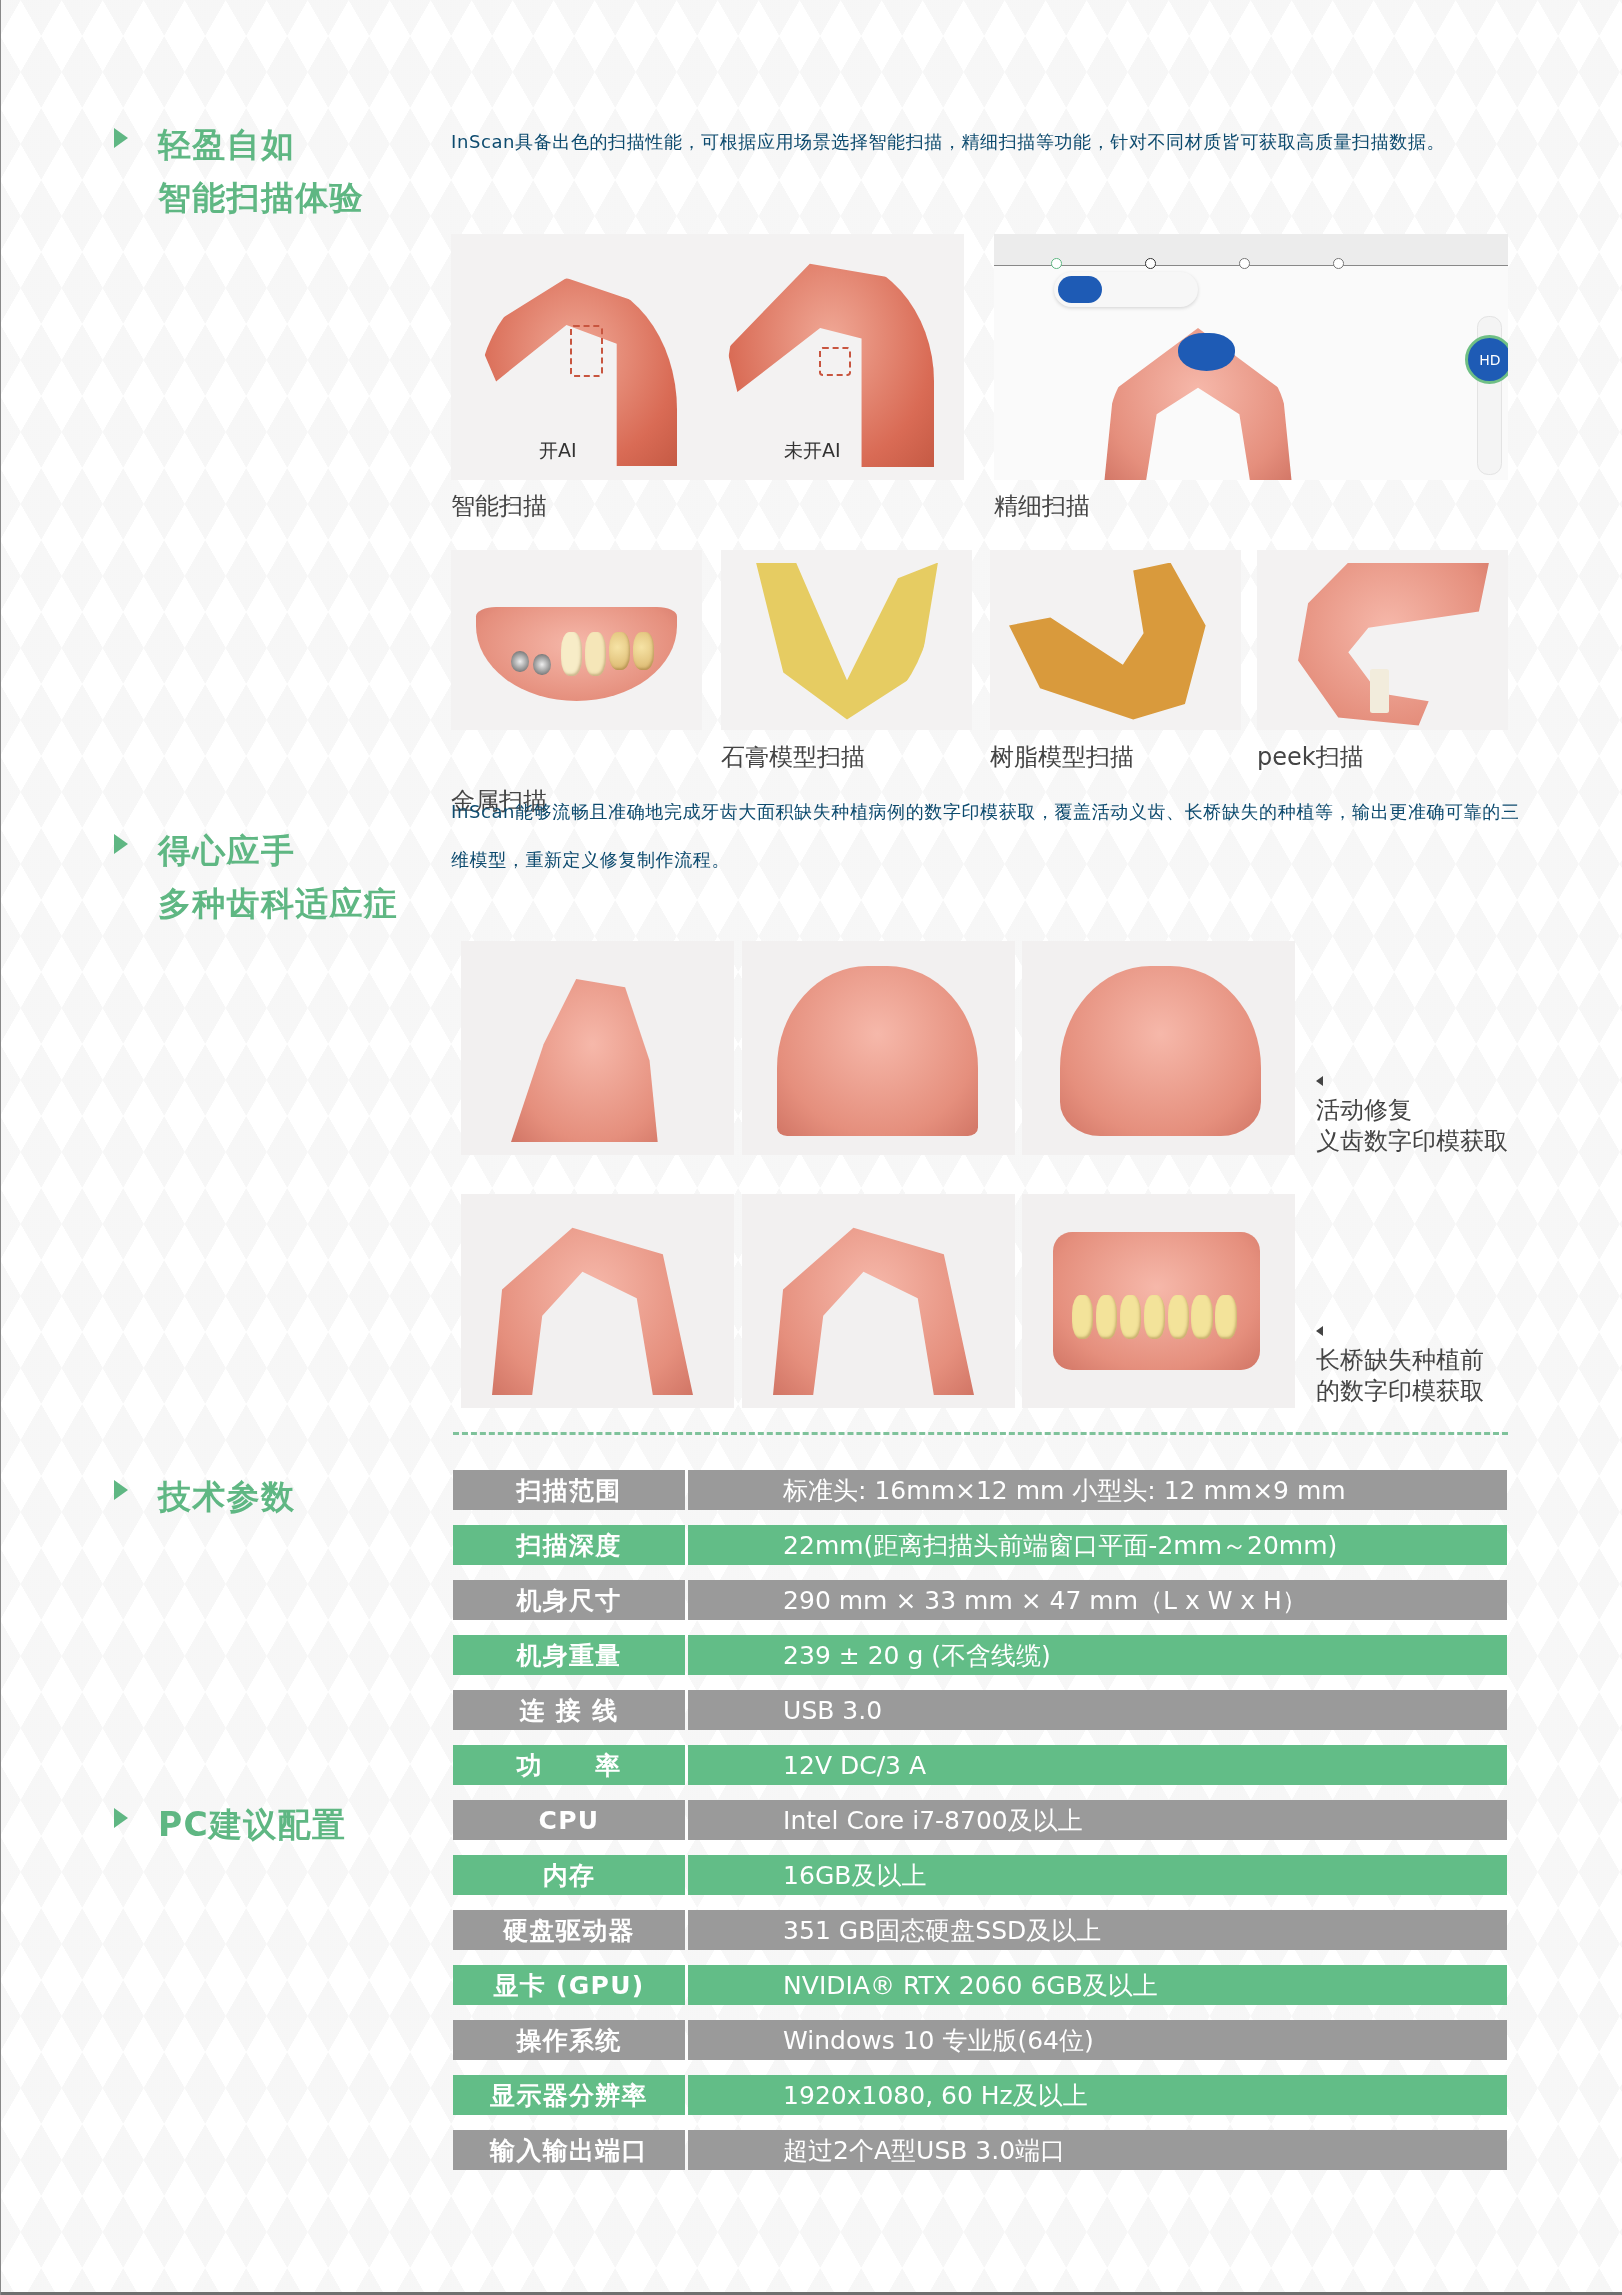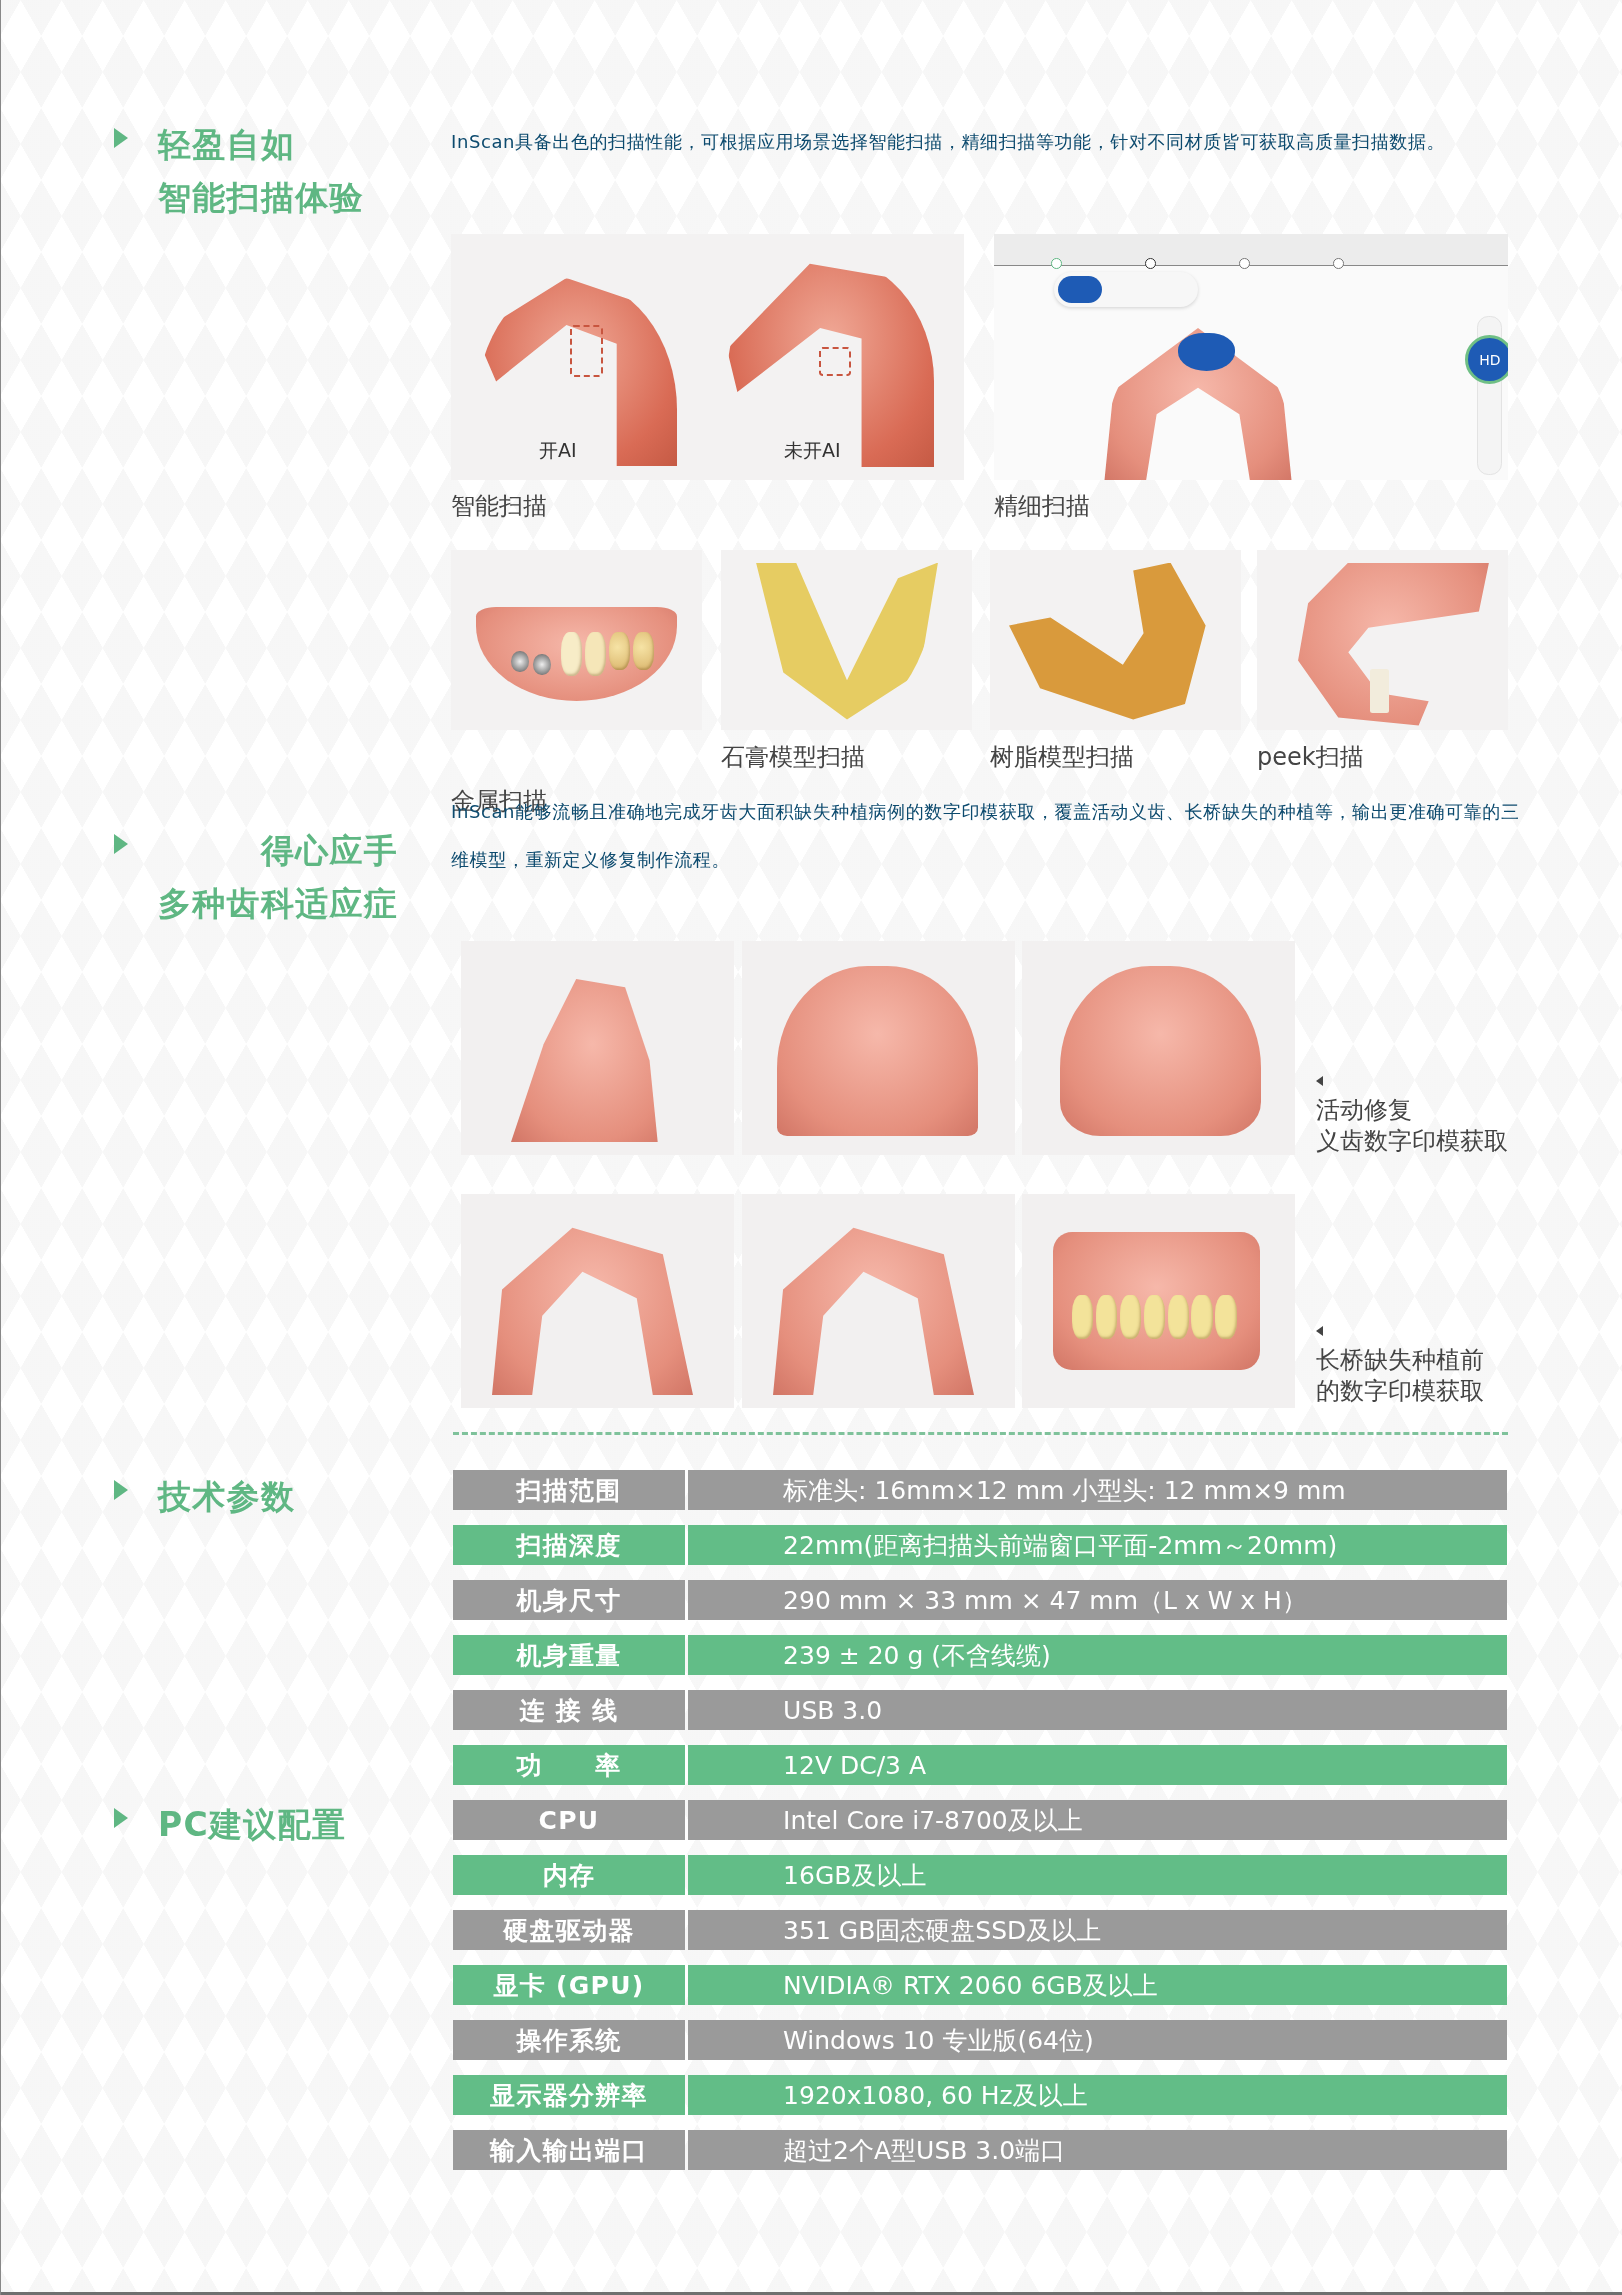--- a/index.html
+++ b/index.html
@@ -118,21 +118,21 @@
   <div style="position:absolute; left:19px; top:12.6px; width:207px; height:157px; background:#d99a3c; clip-path: polygon(0 40%, 20% 35%, 55% 65%, 65% 45%, 60% 5%, 78% 0, 95% 40%, 85% 90%, 60% 100%, 15% 80%);"></div>
 </div>
 <div class="caption" style="left:989px; top:741px;">树脂模型扫描</div>
 
 <div class="img-box" style="left:1256px; top:550px; width:251px; height:180px;">
   <div class="gum-pink" style="position:absolute; left:31px; top:12.6px; width:201px; height:163px; clip-path: polygon(30% 0, 100% 0, 95% 30%, 40% 40%, 30% 55%, 45% 80%, 70% 85%, 65% 100%, 25% 95%, 5% 60%, 10% 25%);"></div>
   <div style="position:absolute; left:113px; top:119px; width:19px; height:44px; background:#f2ecdc; border-radius:2.5px;"></div>
 </div>
 <div class="caption" style="left:1256px; top:741px;">peek扫描</div>
 
-<div class="section-head" style="top:824px;text-align:right;">
+<div class="section-head" style="top:824px;">
   <div class="tri"></div>
   <div class="titles">
     <div>得心应手</div>
     <div>多种齿科适应症</div>
   </div>
 </div>
 <div class="para" style="top:788px;">InScan能够流畅且准确地完成牙齿大面积缺失种植病例的数字印模获取，覆盖活动义齿、长桥缺失的种植等，输出更准确可靠的三维模型，重新定义修复制作流程。</div>
 
 <div class="case-box" style="left:460px; top:941px; width:273px; height:214px;">
   <div class="gum-pink" style="position:absolute; left:50px; top:38px; width:163px; height:163px; clip-path: polygon(40% 0, 70% 5%, 85% 50%, 90% 100%, 0 100%, 20% 40%);"></div>

